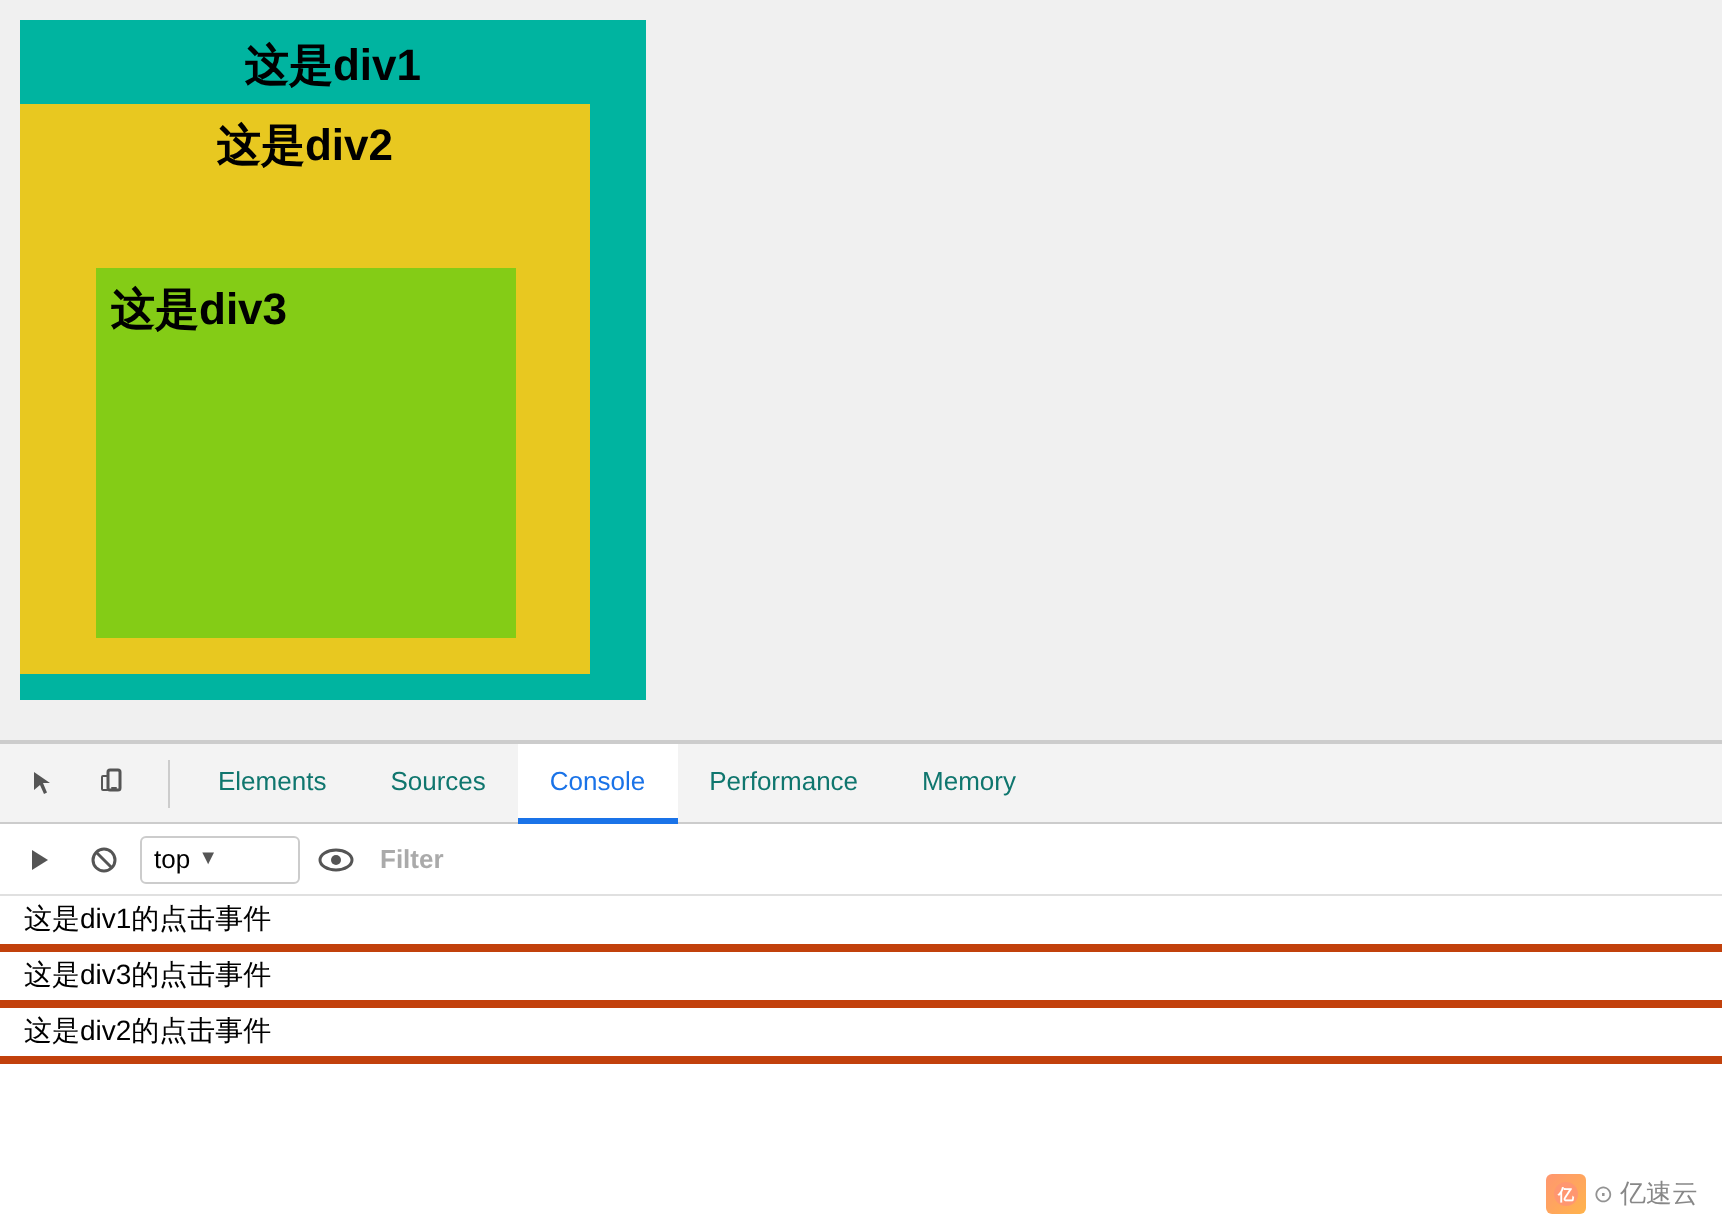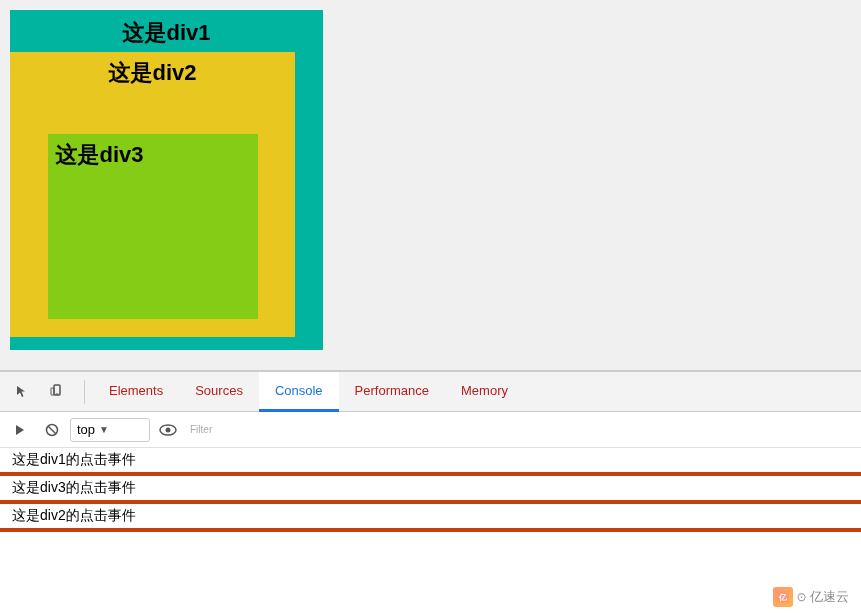--- a/index.html
+++ b/index.html
@@ -113,21 +113,21 @@
     .tab-separator {
       width: 1px;
       height: 24px;
       background: #ccc;
       margin: 0 8px;
     }
 
     .devtools-tab {
       padding: 8px 16px;
       font-size: 13px;
-      color: #b91c1c;
+      color: #0f766e;
       cursor: pointer;
       height: 40px;
       display: flex;
       align-items: center;
       border-bottom: 3px solid transparent;
       user-select: none;
     }
 
     .devtools-tab.active {
       color: #1a73e8;
@@ -188,23 +188,24 @@
       border-radius: 3px;
       background: transparent;
       border: none;
     }
 
     #filter-input {
       flex: 1;
       height: 24px;
       border: none;
       outline: none;
-      font-size: 10px;
+      font-size: 13px;
       color: #333;
       padding: 0 4px;
+      font-weight: bold;
     }
 
     #filter-input::placeholder {
       color: #aaa;
     }
 
     
     #console-output {
       flex: 1;
       overflow-y: auto;

